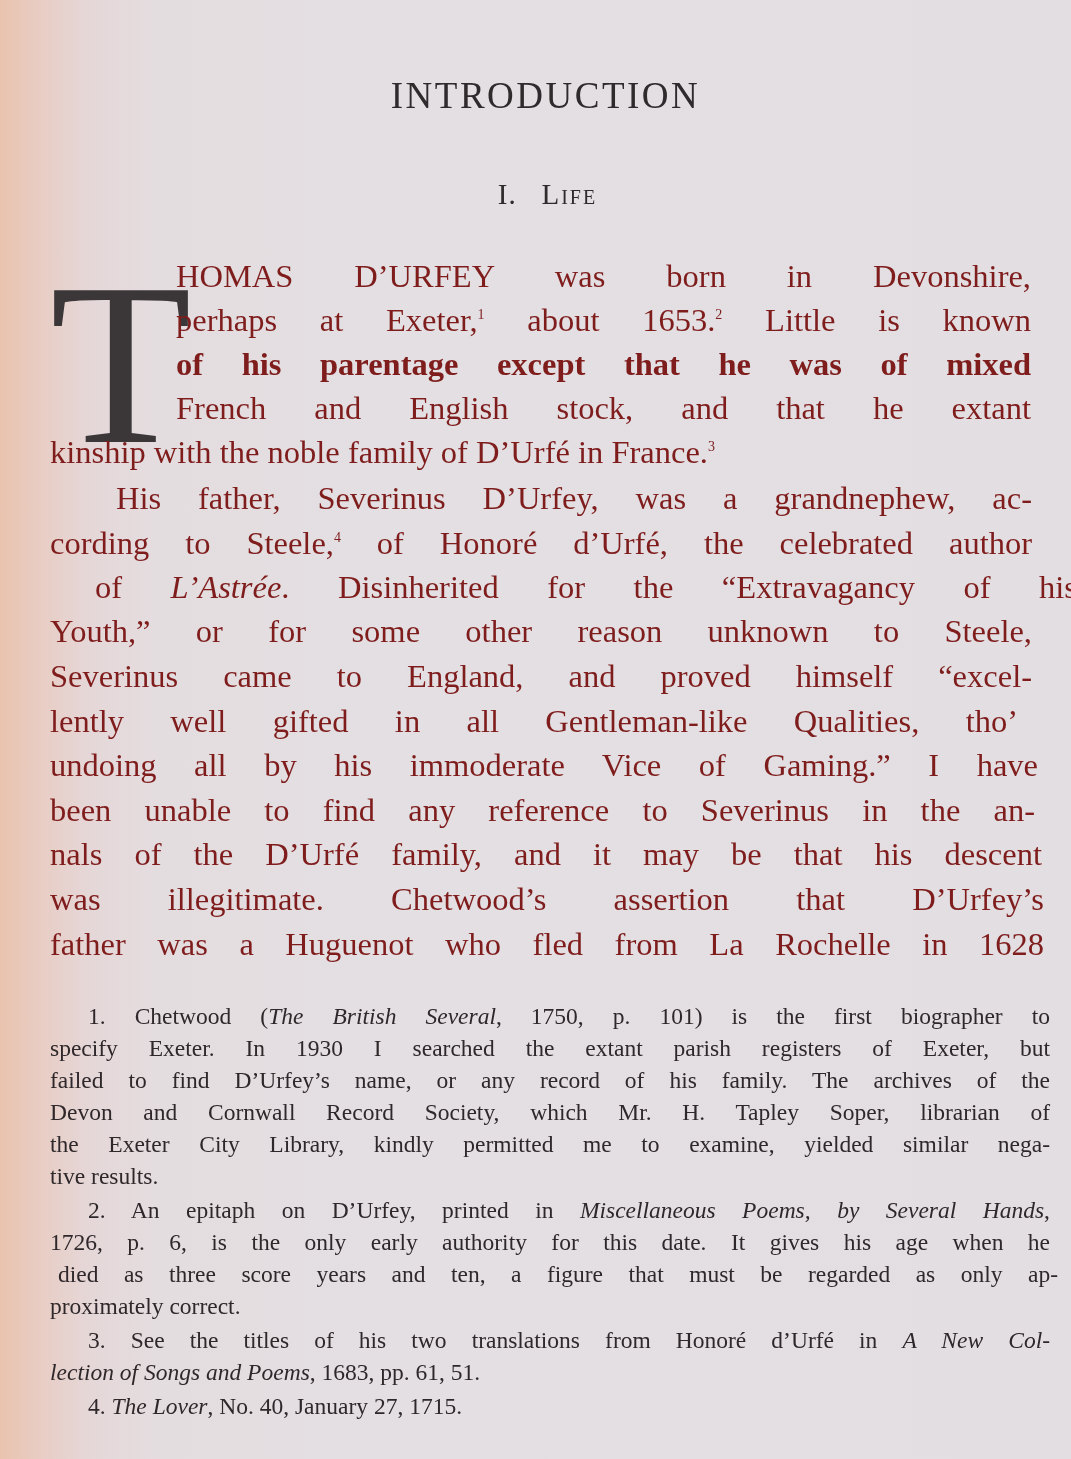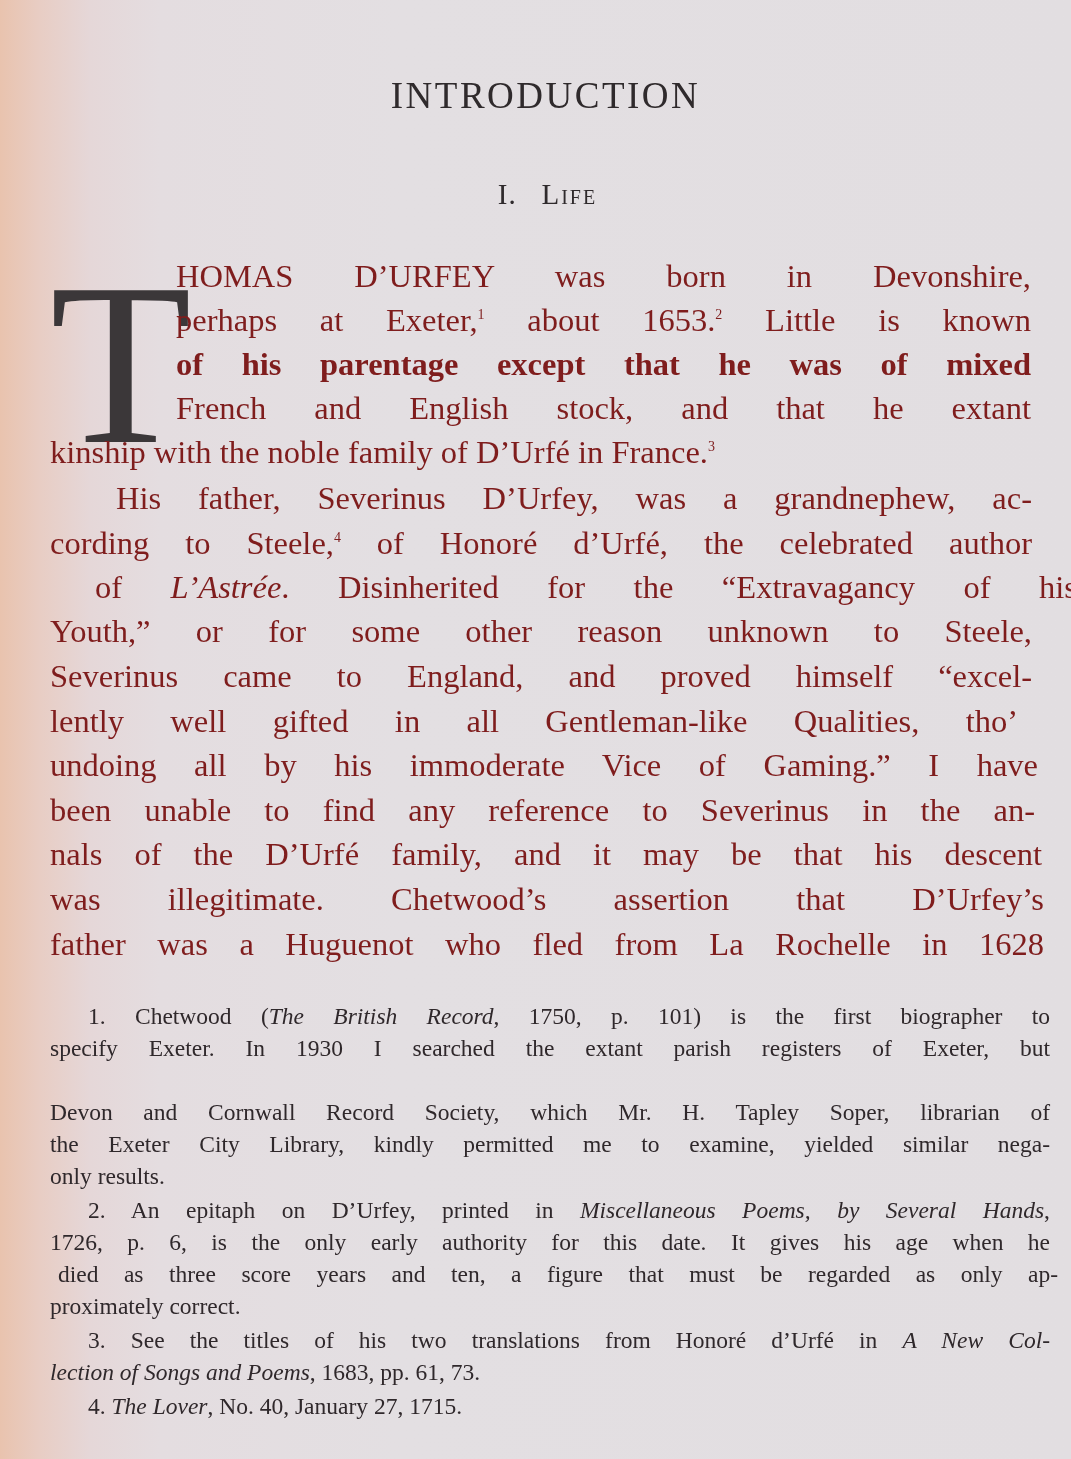--- a/index.html
+++ b/index.html
@@ -124,38 +124,39 @@
   <div class="line body-line" style="top:613px; width:982px;">Youth,” or for some other reason unknown to Steele,</div>
   <div class="line body-line" style="top:658px; width:982px;">Severinus came to England, and proved himself “excel-</div>
   <div class="line body-line" style="top:747px; width:988px;">undoing all by his immoderate Vice of Gaming.”  I have</div>
   <div class="line body-line" style="top:703px; width:968px;">lently well gifted in all Gentleman-like Qualities, tho’</div>
   <div class="line body-line" style="top:792px; width:985px;">been unable to find any reference to Severinus in the an-</div>
   <div class="line body-line" style="top:836px; width:992px;">nals of the D’Urfé family, and it may be that his descent</div>
   <div class="line body-line" style="top:881px; width:994px;">was illegitimate.  Chetwood’s assertion that D’Urfey’s</div>
   <div class="line body-line" style="top:926px; width:994px;">father was a Huguenot who fled from La Rochelle in 1628</div>
 
   <div class="fn indent-first" style="top:1003px;">
-    <span>1. Chetwood (</span><i>The British Record</i><span>, 1750, p. 101) is the first biographer to</span>
+    <span>1. Chetwood (</span><i>The British Several</i><span>, 1750, p. 101) is the first biographer to</span>
   </div>
   <div class="fn" style="top:1035px;">specify Exeter.  In 1930 I searched the extant parish registers of Exeter, but</div>
+  <div class="fn" style="top:1067px;">failed to find D’Urfey’s name, or any record of his family.  The archives of the</div>
   <div class="fn" style="top:1131px;">the Exeter City Library, kindly permitted me to examine, yielded similar nega-</div>
   <div class="fn" style="top:1099px;">Devon and Cornwall Record Society, which Mr. H. Tapley Soper, librarian of</div>
-  <div class="fn last" style="top:1163px;">only results.</div>
+  <div class="fn last" style="top:1163px;">tive results.</div>
 
   <div class="fn indent-first" style="top:1197px;">
     <span>2. An epitaph on D’Urfey, printed in </span><i>Miscellaneous Poems, by Several Hands</i><span>,</span>
   </div>
   <div class="fn" style="top:1229px;">1726, p. 6, is the only early authority for this date.  It gives his age when he</div>
   <div class="fn" style="top:1261px;margin-left:8px;">died as three score years and ten, a figure that must be regarded as only ap-</div>
   <div class="fn last" style="top:1293px;">proximately correct.</div>
 
   <div class="fn indent-first" style="top:1327px;">
     <span>3. See the titles of his two translations from Honoré d’Urfé in </span><i>A New Col-</i>
   </div>
   <div class="fn last" style="top:1359px;">
-    <i>lection of Songs and Poems</i><span>, 1683, pp. 61, 73.</span>
+    <i>lection of Songs and Poems</i><span>, 1683, pp. 61, 51.</span>
   </div>
 
   <div class="fn indent-first last" style="top:1393px;">
     <span>4. </span><i>The Lover</i><span>, No. 40, January 27, 1715.</span>
   </div>
 
 </div>
 
 </body></html>

